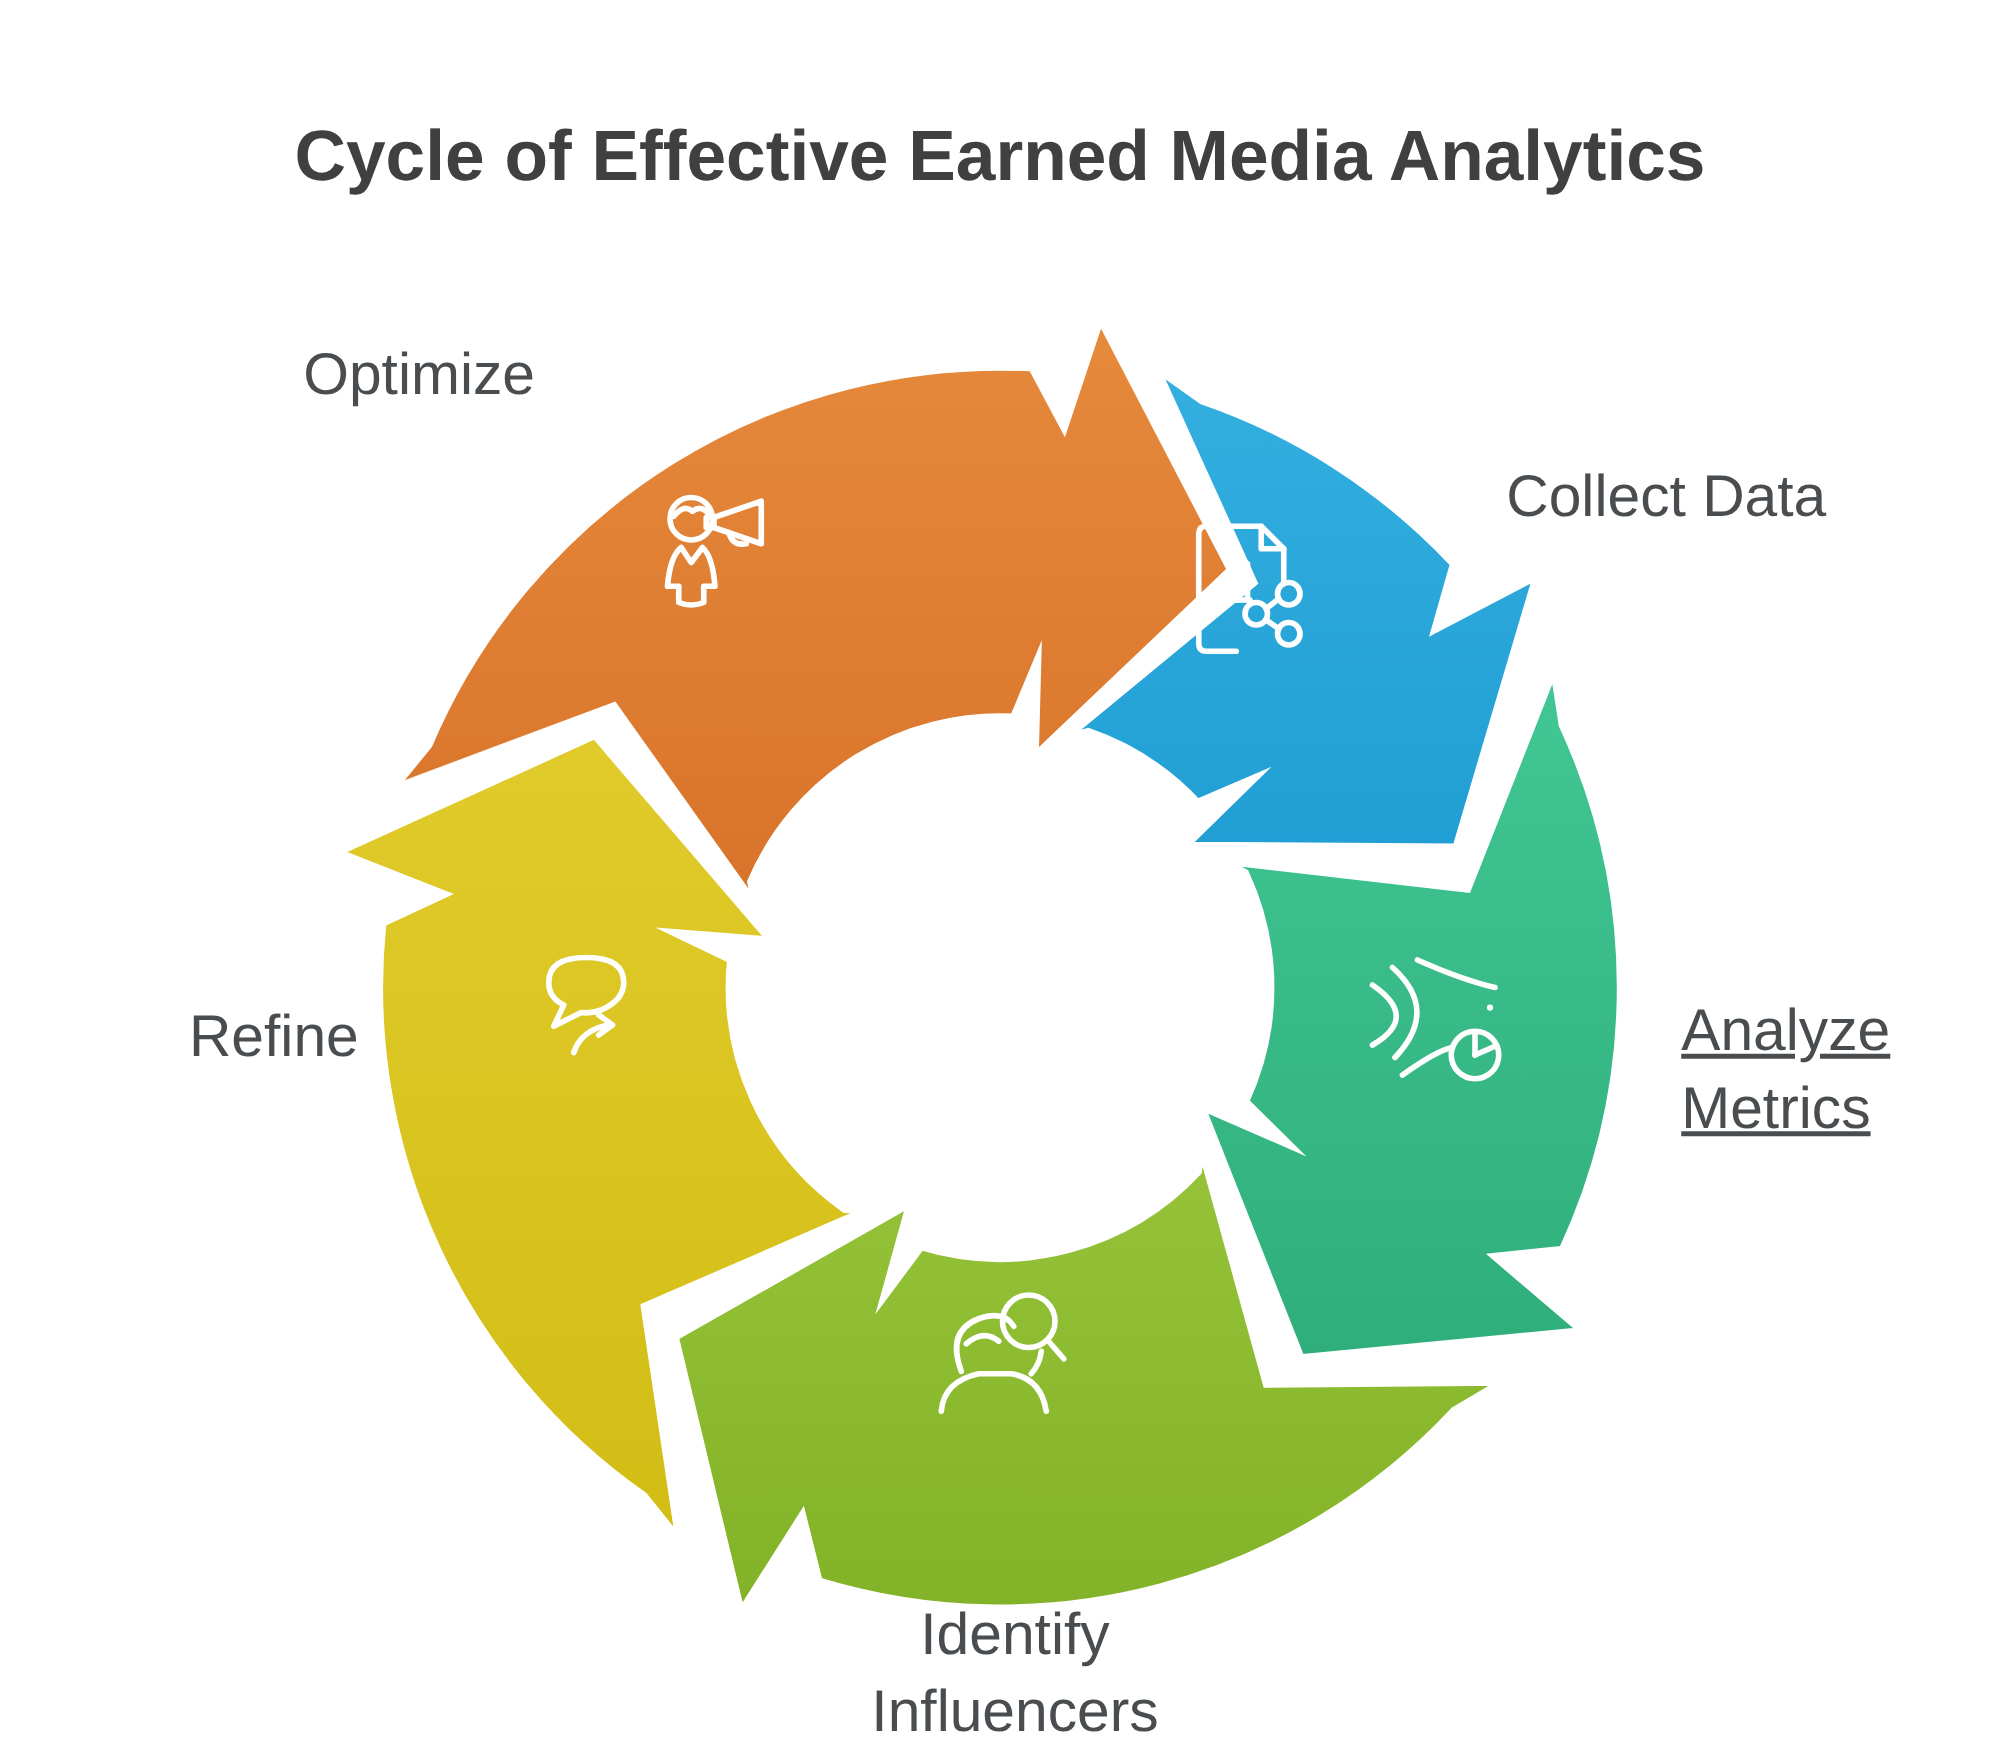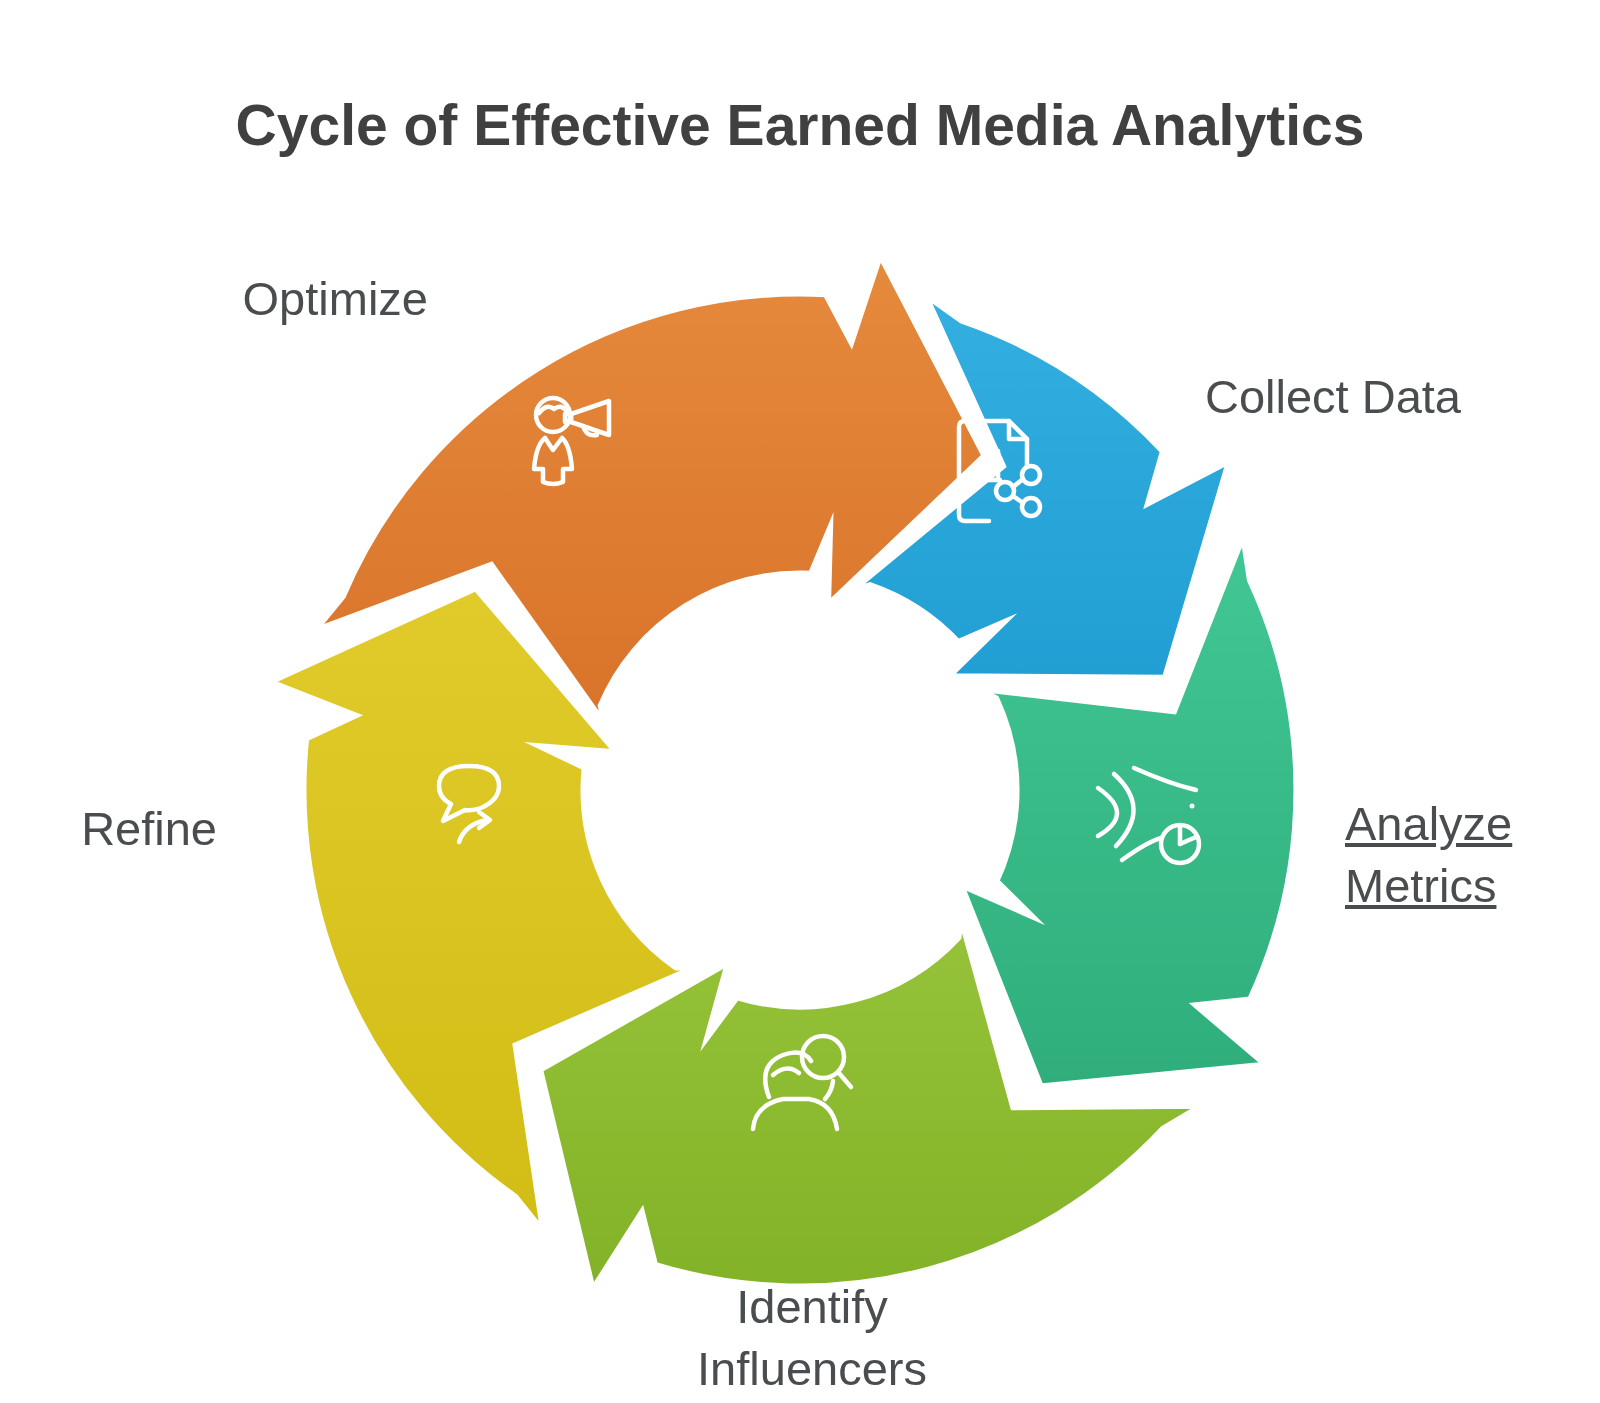--- a/index.html
+++ b/index.html
@@ -119,21 +119,21 @@
 
   <div class="step-label" style="left:1205px;top:318px;margin-top:48px;">
     <div>Collect Data</div>
   </div>
 
   <div class="step-label" style="left:1345px;top:793px;text-decoration:underline;">
     <div>Analyze</div>
     <div>Metrics</div>
   </div>
 
-  <div class="step-label al-right" style="right:1383px;top:798px;">
+  <div class="step-label al-right" style="right:1313px;top:798px;">
     <div>Refine</div>
   </div>
 
   <div class="step-label al-center" style="left:612px;width:400px;top:1248px;">
     <div>Identify</div>
     <div>Influencers</div>
   </div>
 
 </div>
 

